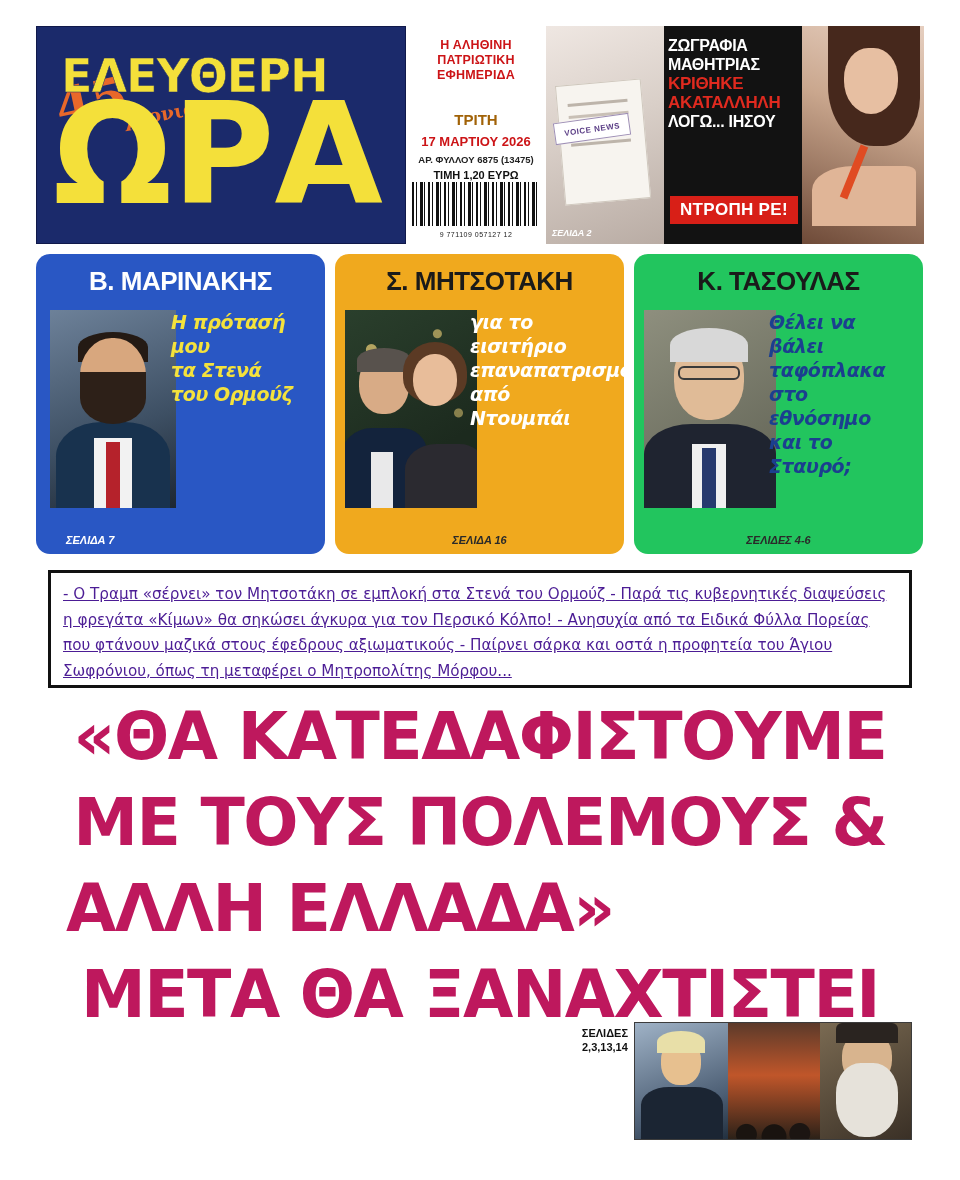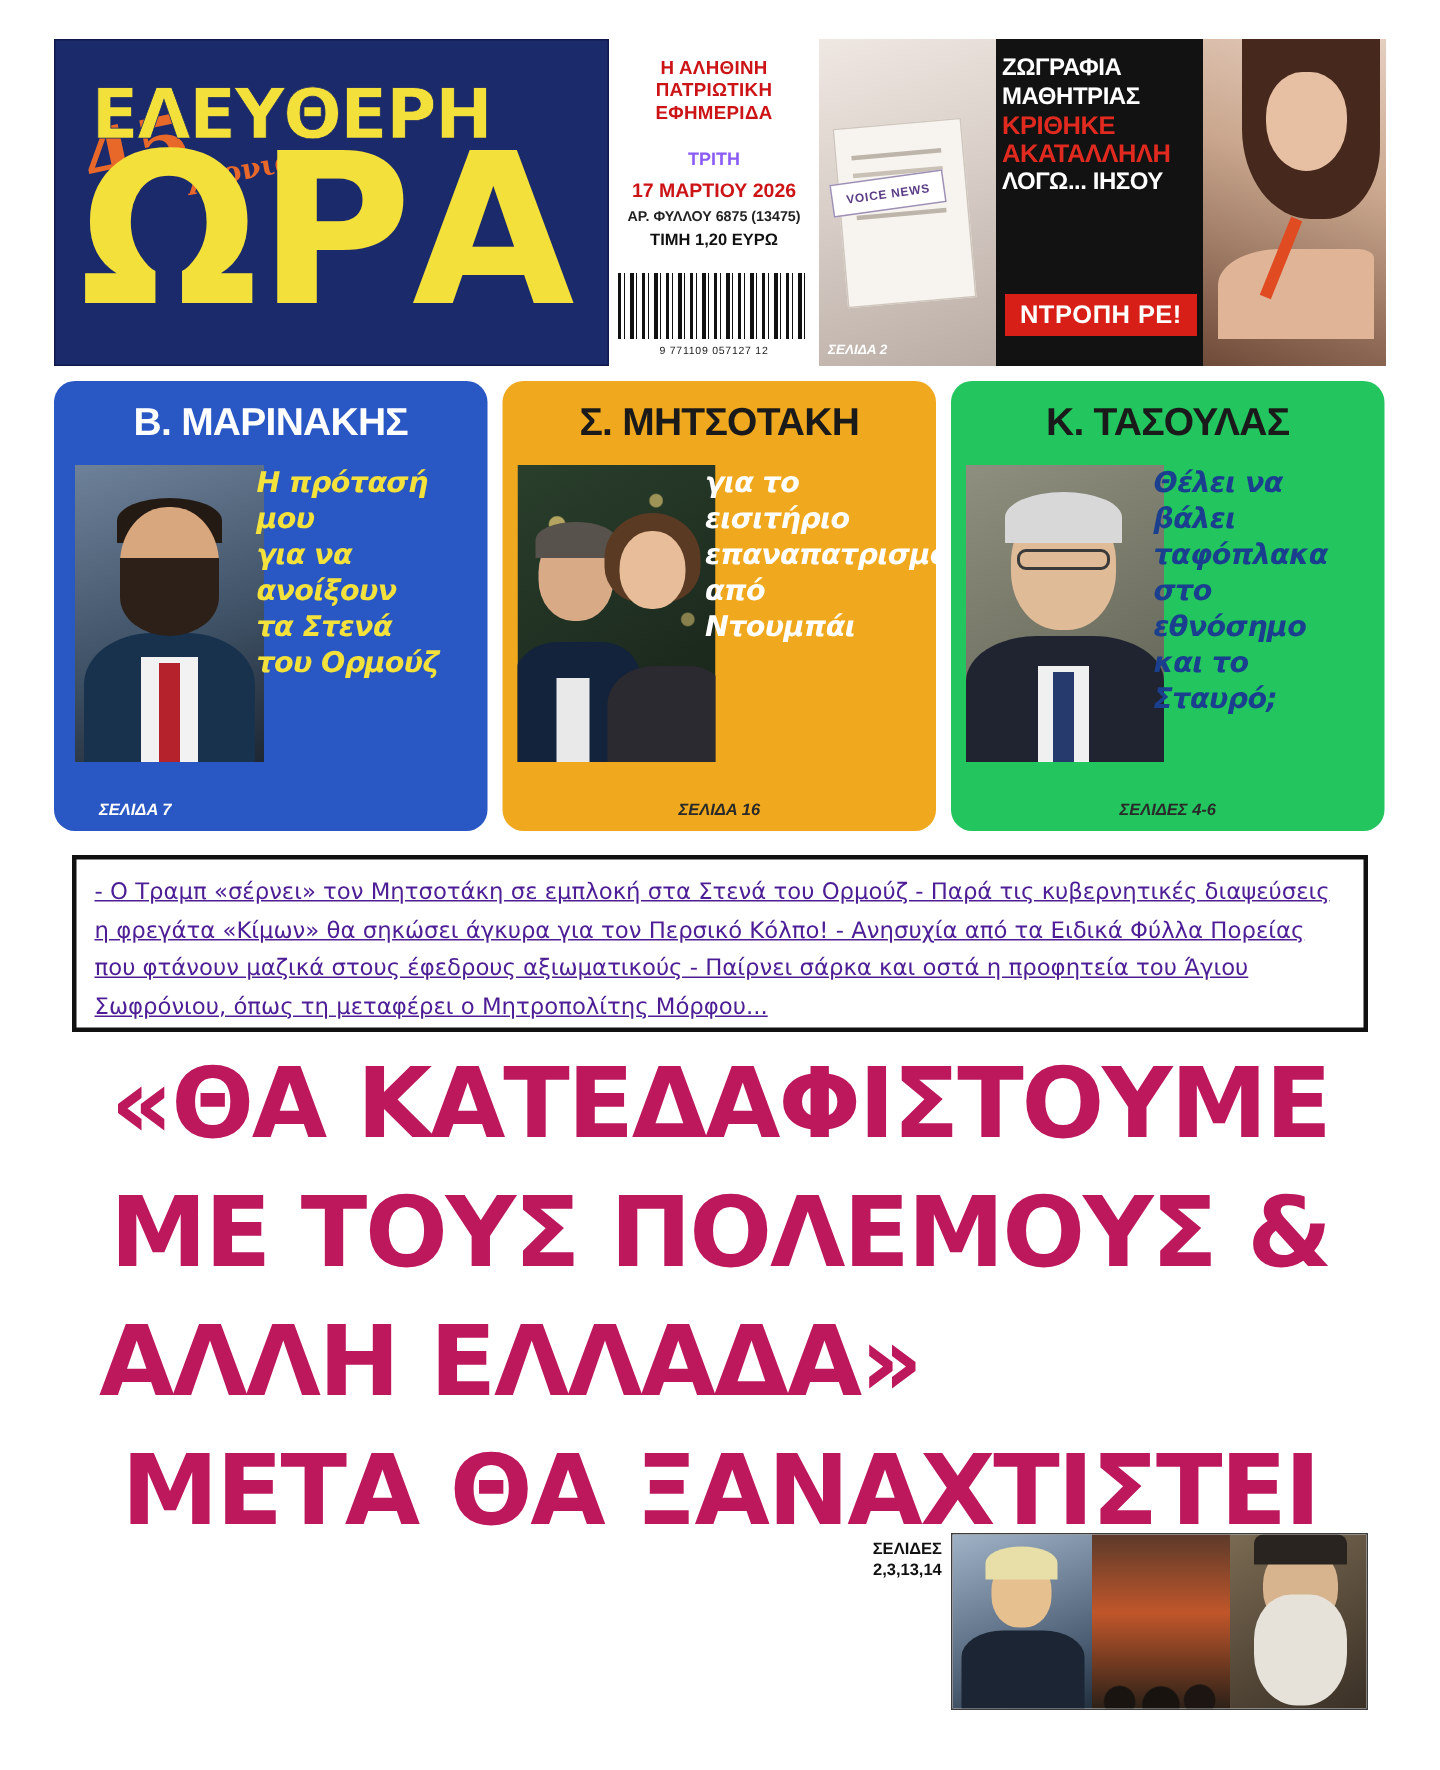--- a/index.html
+++ b/index.html
@@ -75,23 +75,23 @@
     position: relative;
   }
   .ci-line {
     color: #cc1417;
     font-weight: bold;
     font-size: 12.5px;
     line-height: 15px;
     letter-spacing: 0.2px;
   }
   .ci-day {
-    margin-top: 16px;
-    font-size: 12px;
-    color: #8b5cf6;
+    margin-top: 28px;
+    font-size: 15px;
+    color: #a16207;
     font-weight: bold;
   }
   .ci-date {
     margin-top: 6px;
     font-size: 13px;
     color: #cc1417;
     font-weight: bold;
   }
   .ci-issue {
     margin-top: 5px;
@@ -575,21 +575,20 @@
           <div class="suit"></div>
             <div class="shirt"></div>
             <div class="tie"></div>
           <div class="hair"></div>
             <div class="head"></div>
             <div class="beard"></div>
         </div>
       </div>
       <div class="card-text">
         <div>Η πρότασή μου</div>
-        <div>για να ανοίξουν</div>
         <div>τα Στενά</div>
         <div>του Ορμούζ</div>
       </div>
       <div class="card-page">ΣΕΛΙΔΑ 7</div>
     </div>
 
     <div class="card gold">
       <div class="card-title">Σ. ΜΗΤΣΟΤΑΚΗ</div>
       <div class="card-photo">
         <div class="ph-mitsotakis">

